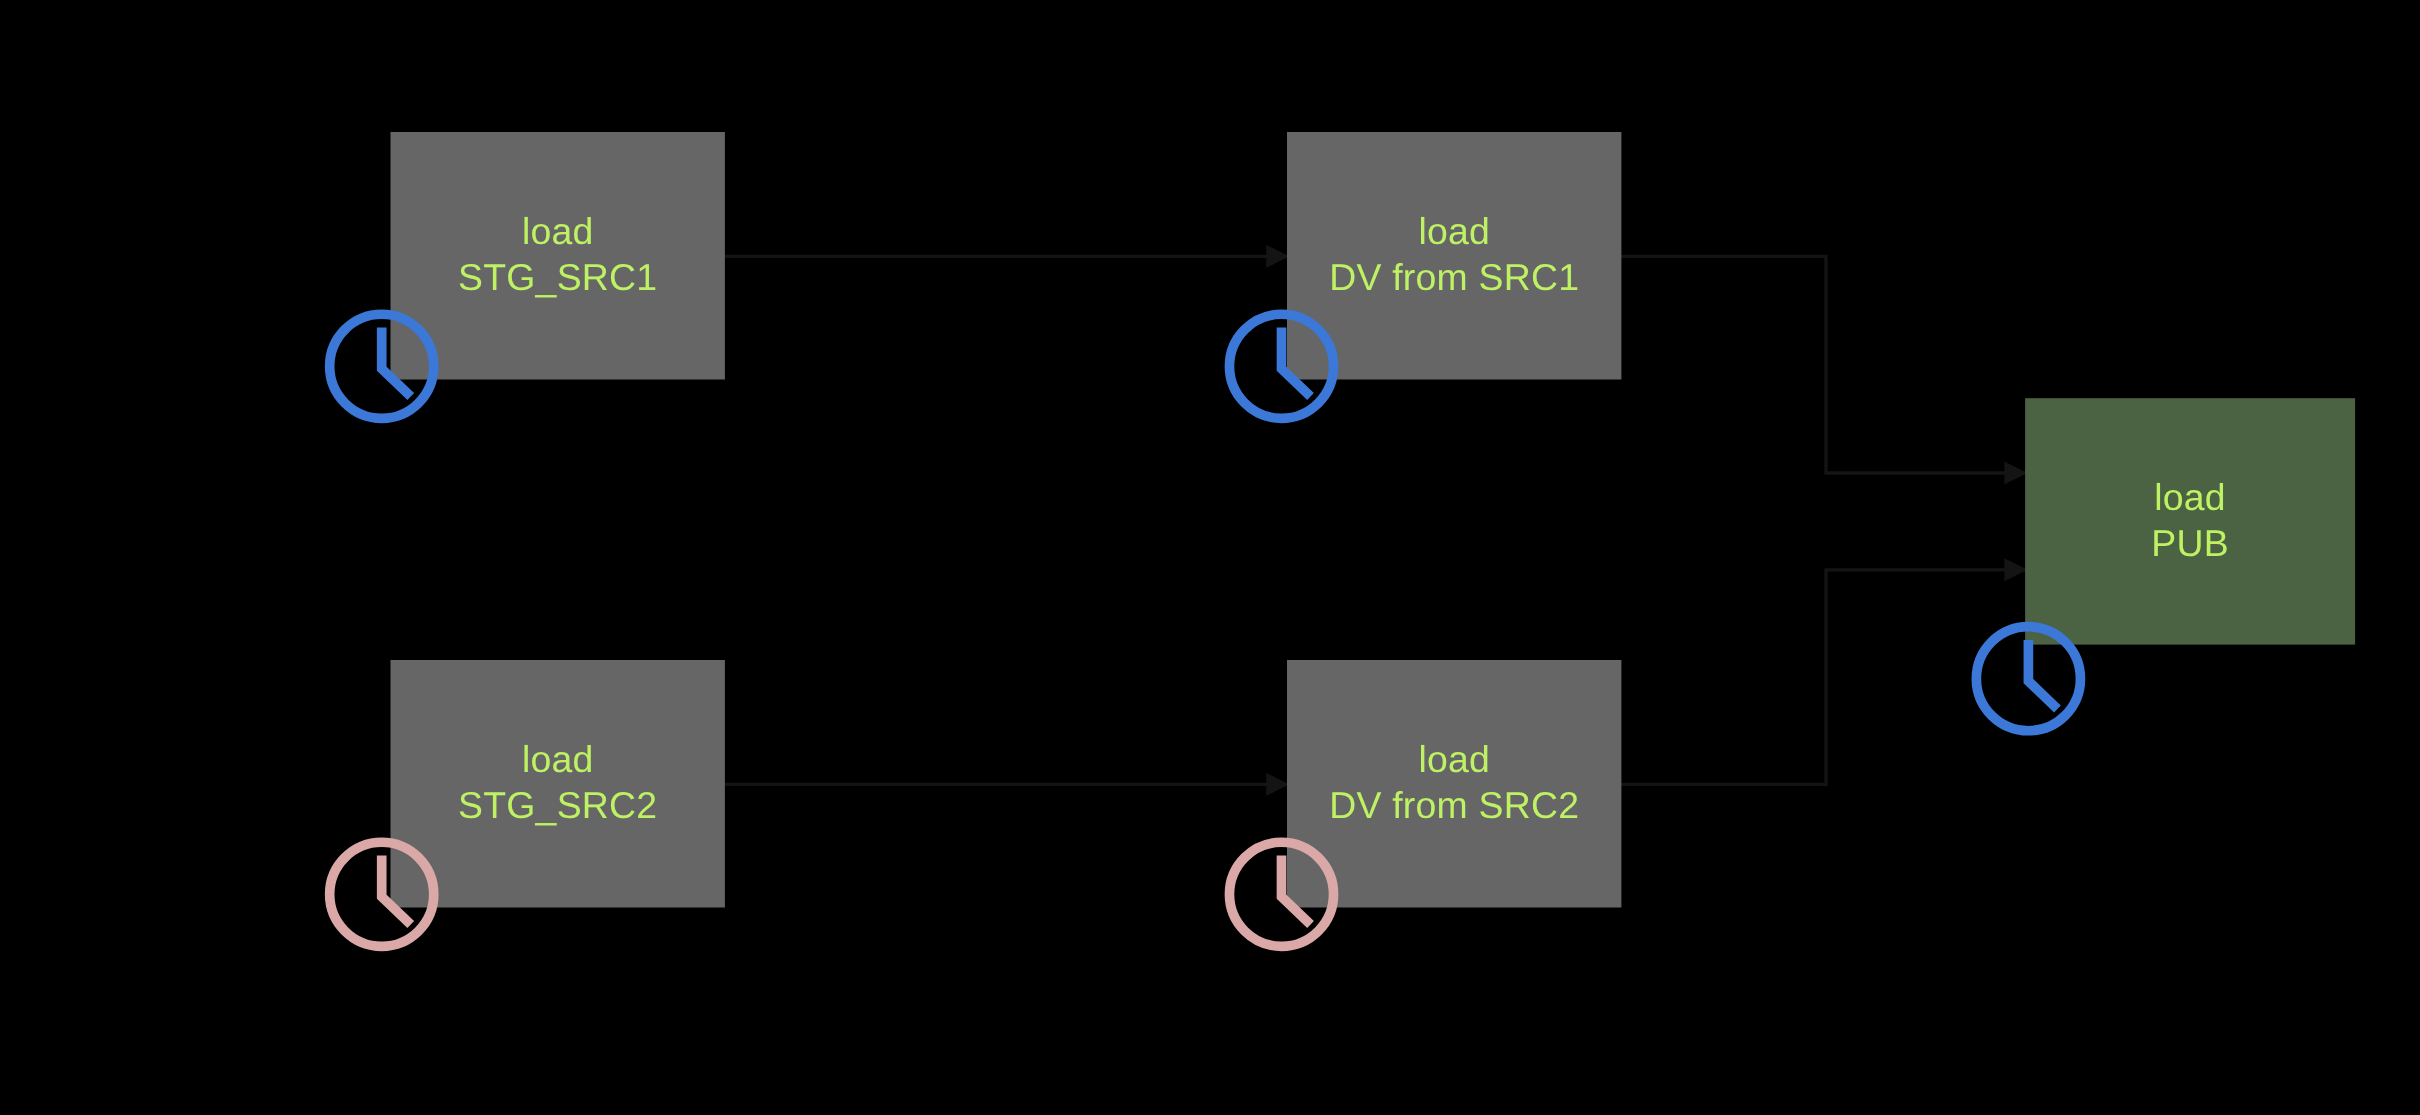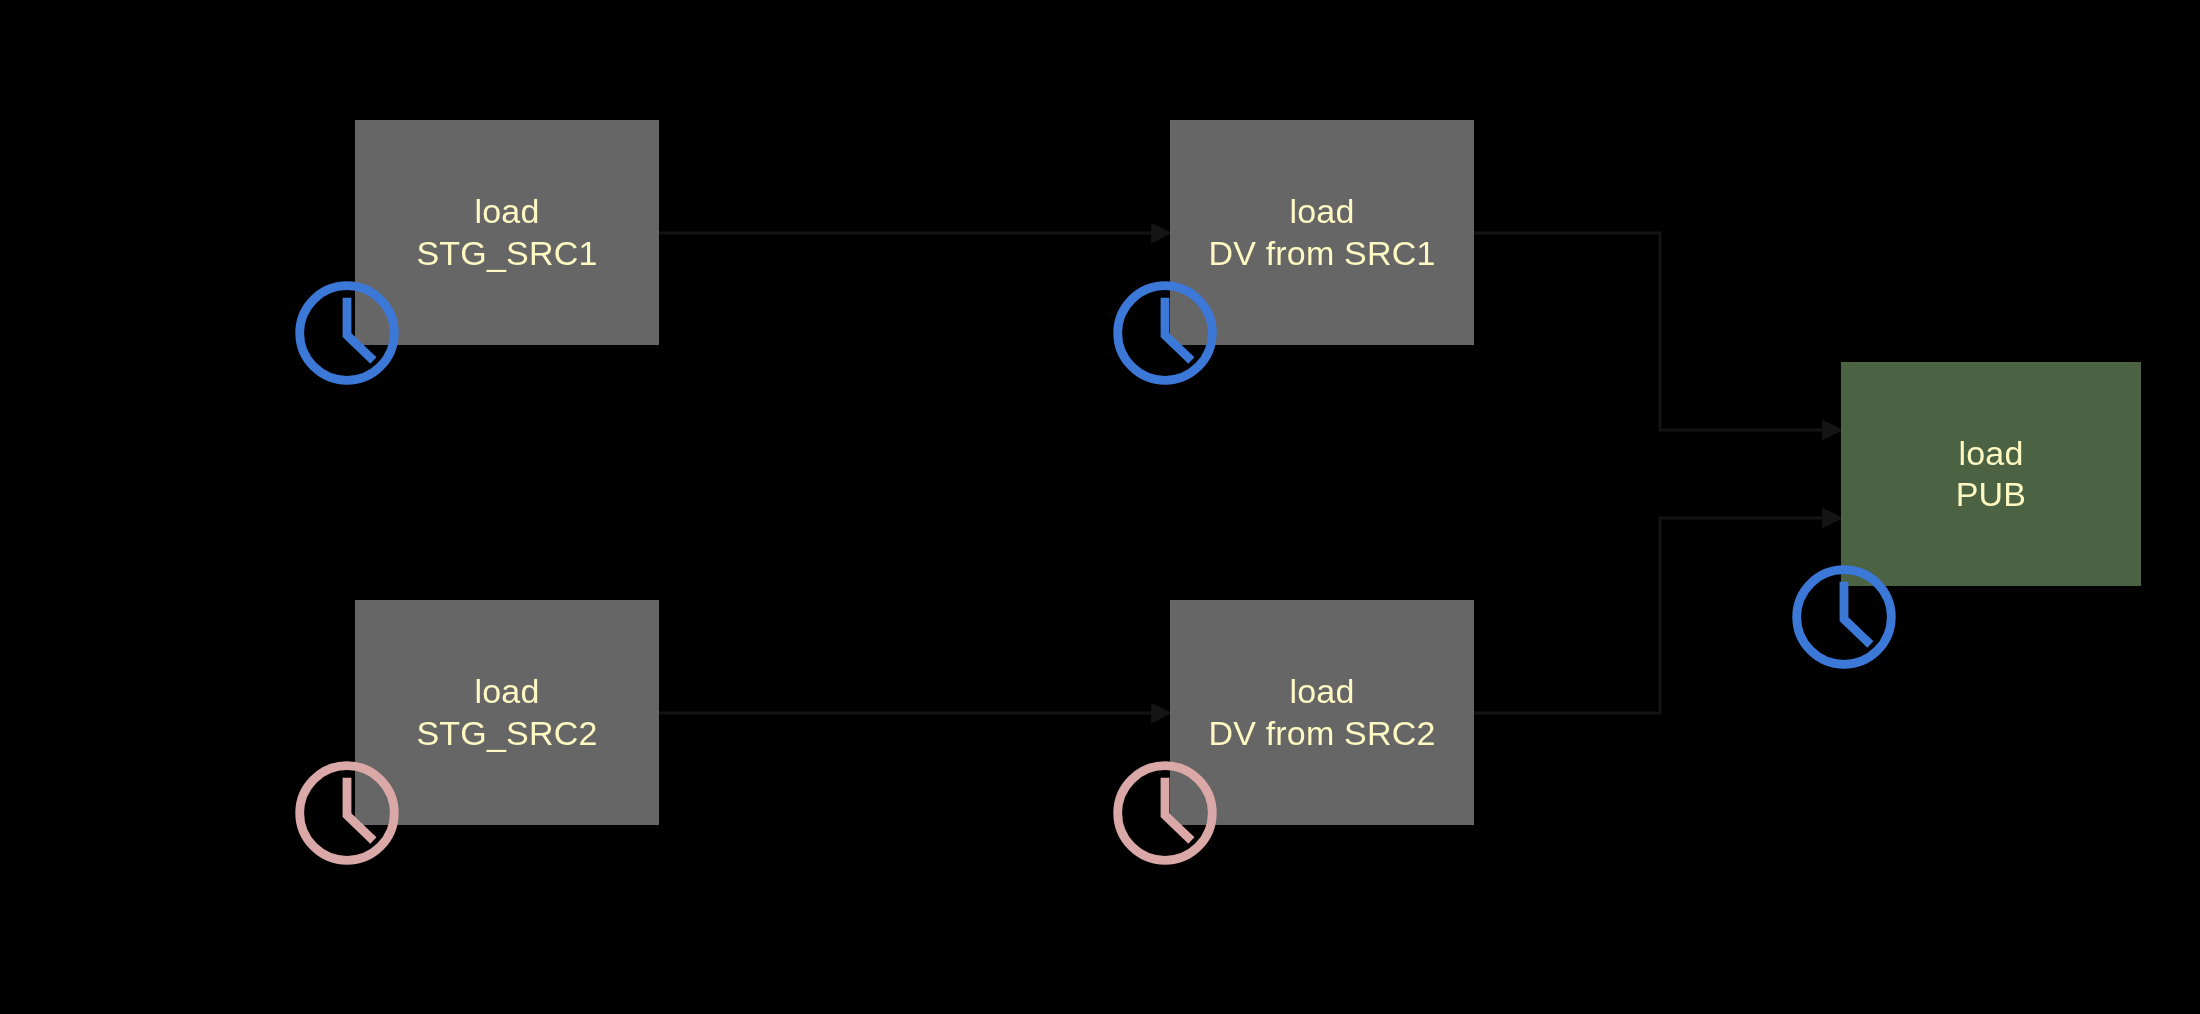--- a/index.html
+++ b/index.html
@@ -19,21 +19,21 @@
     height: 1014px;
     background: #000000;
   }
   .node {
     position: absolute;
     box-sizing: border-box;
     display: flex;
     align-items: center;
     justify-content: center;
     text-align: center;
-    color: #fef9c3;
+    color: #bef264;
     font-size: 34px;
     line-height: 1.22;
     letter-spacing: 0.2px;
     font-family: "Liberation Sans", sans-serif;
     white-space: pre-line;
     user-select: none;
   }
   .node-label {
     display: block;
     white-space: pre-line;

